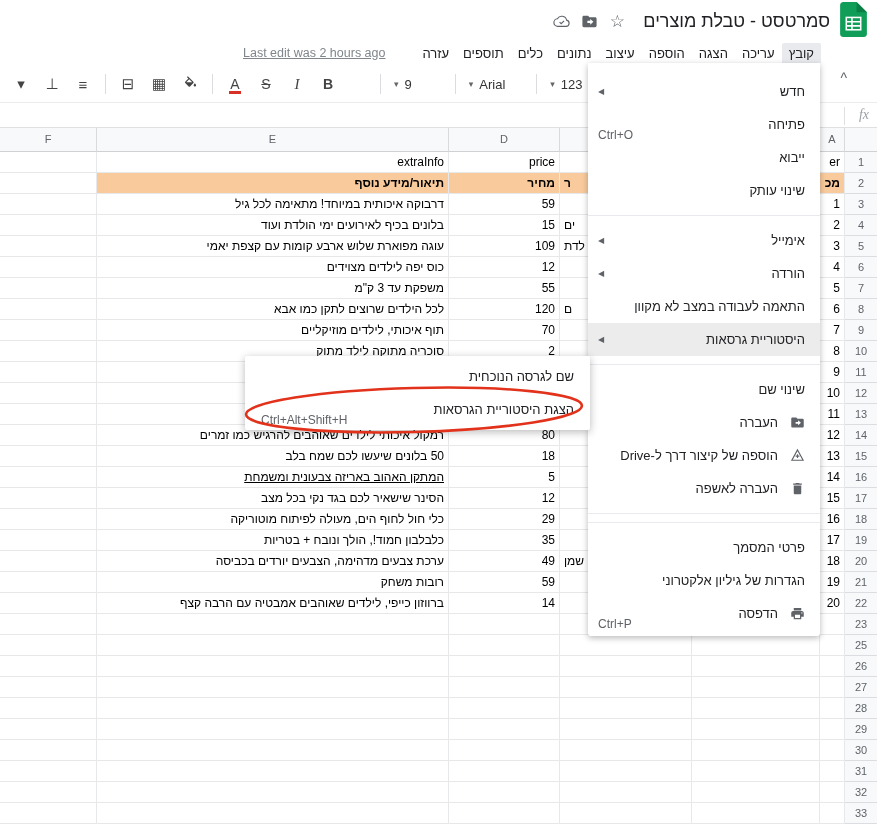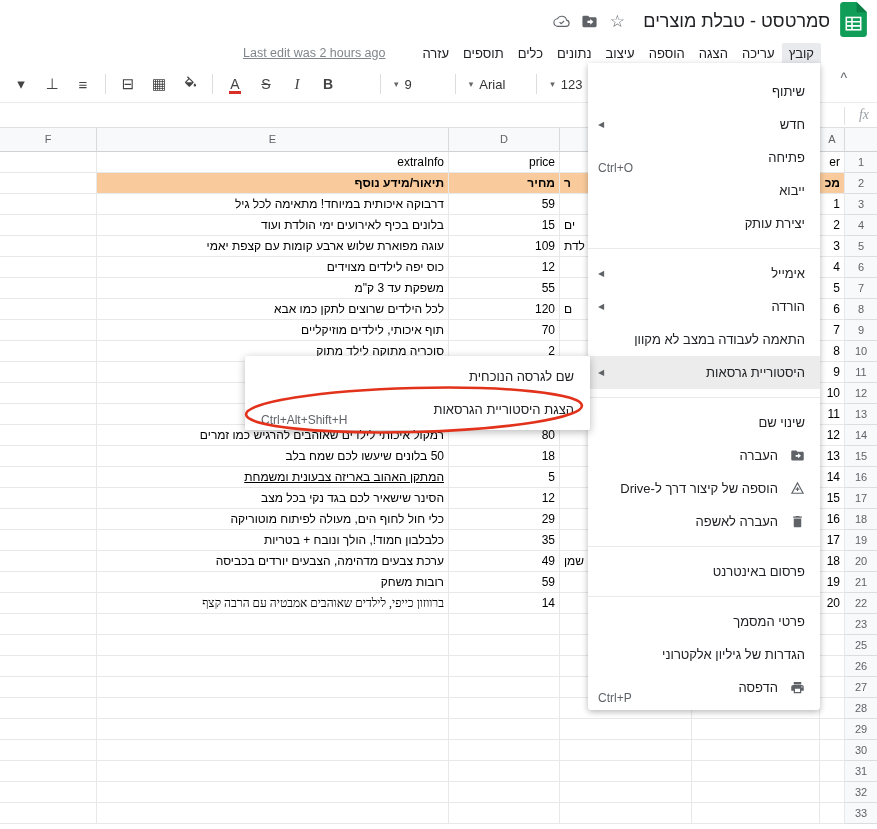--- a/index.html
+++ b/index.html
@@ -360,21 +360,21 @@
           <div class="cell" style="width: 97px;"></div>
           <div class="cell right rtl" style="width: 352px;">רובות משחק</div>
           <div class="cell right ltr" style="width: 111px;">59</div>
           <div class="cell left rtl" style="width: 132px;"></div>
           <div class="cell" style="width: 128px;"></div>
           <div class="cell right ltr" style="width: 25px;">19</div>
           <div class="rowhdr">21</div>
         </div>
         <div class="grid-row">
           <div class="cell" style="width: 97px;"></div>
-          <div class="cell right rtl" style="width: 352px; font-family: Liberation Serif, serif;">ברווזון כייפי, לילדים שאוהבים אמבטיה עם הרבה קצף</div>
+          <div class="cell right rtl" style="width: 352px;">ברווזון כייפי, לילדים שאוהבים אמבטיה עם הרבה קצף</div>
           <div class="cell right ltr" style="width: 111px;">14</div>
           <div class="cell left rtl" style="width: 132px;"></div>
           <div class="cell" style="width: 128px;"></div>
           <div class="cell right ltr" style="width: 25px;">20</div>
           <div class="rowhdr">22</div>
         </div>
         <div class="grid-row">
           <div class="cell" style="width: 97px;"></div>
           <div class="cell" style="width: 352px;"></div>
           <div class="cell right ltr" style="width: 111px;"></div>
@@ -462,39 +462,35 @@
           <div class="cell left rtl" style="width: 132px;"></div>
           <div class="cell" style="width: 128px;"></div>
           <div class="cell right" style="width: 25px;"></div>
           <div class="rowhdr">33</div>
         </div>
       </div>
   </div>
 
   <div class="file-menu">
       <div class="fm-item">
-        <span class="fm-label">שיתוף</span>
-        <span class="fm-spacer"></span>
-      </div>
-      <div class="fm-item">
         <span class="fm-label">חדש</span>
         <span class="fm-spacer"></span>
         <span class="fm-arrow">◀</span>
       </div>
       <div class="fm-item">
         <span class="fm-label">פתיחה</span>
         <span class="fm-spacer"></span>
         <span class="fm-shortcut">Ctrl+O</span>
       </div>
       <div class="fm-item">
         <span class="fm-label">ייבוא</span>
         <span class="fm-spacer"></span>
       </div>
       <div class="fm-item">
-        <span class="fm-label">יצירת עותק</span>
+        <span class="fm-label">שינוי עותק</span>
         <span class="fm-spacer"></span>
       </div>
       <div class="fm-sep"></div>
       <div class="fm-item">
         <span class="fm-label">אימייל</span>
         <span class="fm-spacer"></span>
         <span class="fm-arrow">◀</span>
       </div>
       <div class="fm-item">
         <span class="fm-label">הורדה</span>
@@ -537,24 +533,20 @@
       <div class="fm-item">
         <span class="fm-icon">
           <svg viewBox="0 0 24 24">
             <path fill="#5f6368" d="M6 19c0 1.1.9 2 2 2h8c1.1 0 2-.9 2-2V7H6v12zM19 4h-3.5l-1-1h-5l-1 1H5v2h14V4z"></path>
           </svg>
         </span>
         <span class="fm-label">העברה לאשפה</span>
         <span class="fm-spacer"></span>
       </div>
       <div class="fm-sep"></div>
-      <div class="fm-item">
-        <span class="fm-label">פרסום באינטרנט</span>
-        <span class="fm-spacer"></span>
-      </div>
       <div class="fm-sep"></div>
       <div class="fm-item">
         <span class="fm-label">פרטי המסמך</span>
         <span class="fm-spacer"></span>
       </div>
       <div class="fm-item">
         <span class="fm-label">הגדרות של גיליון אלקטרוני</span>
         <span class="fm-spacer"></span>
       </div>
       <div class="fm-item">

